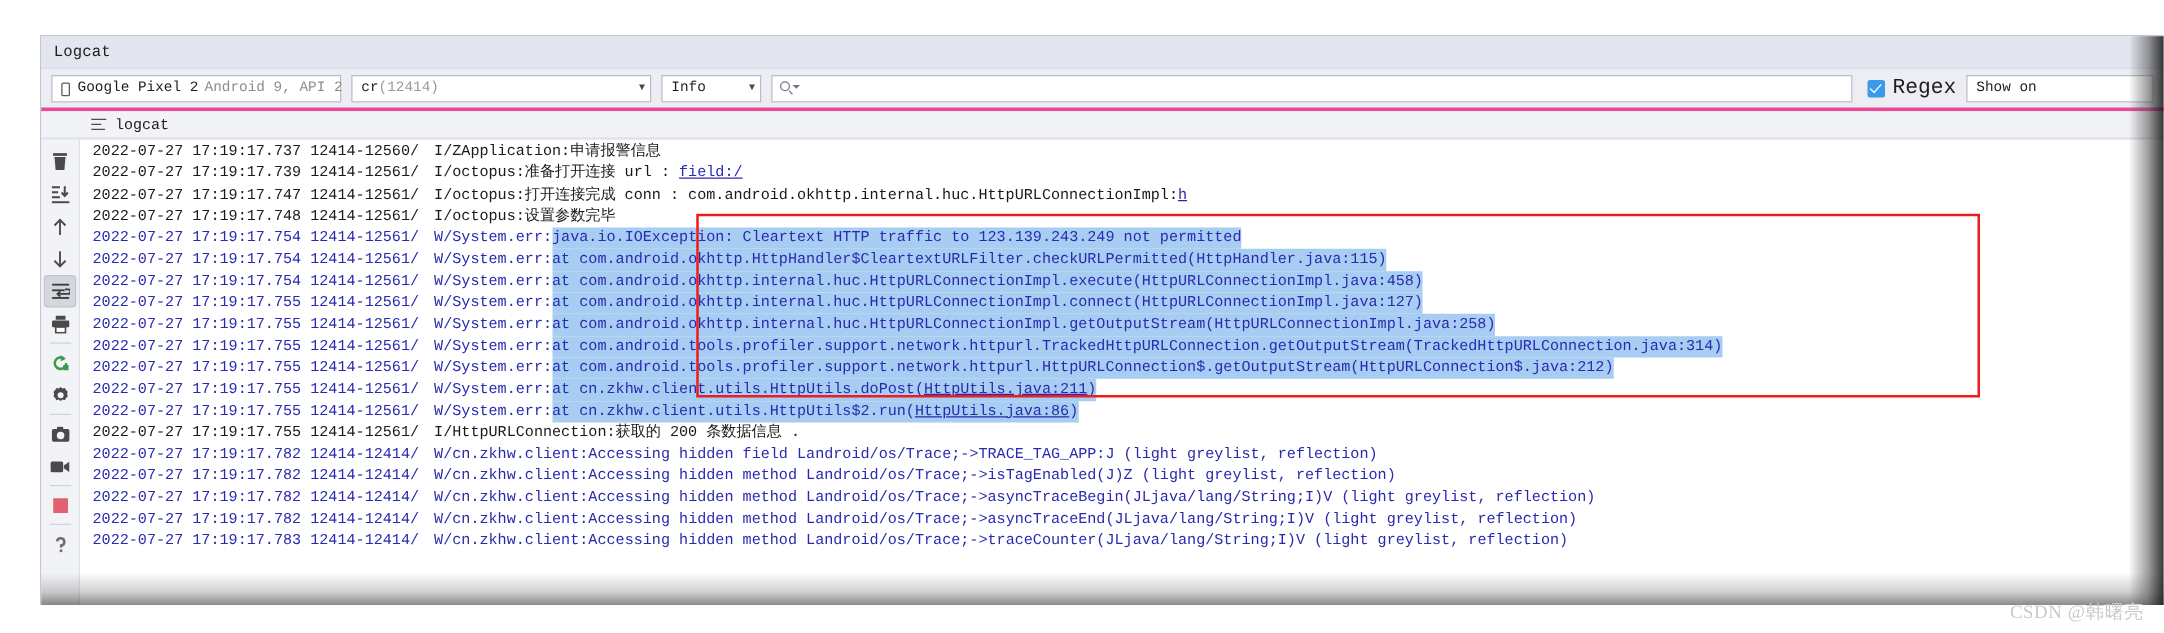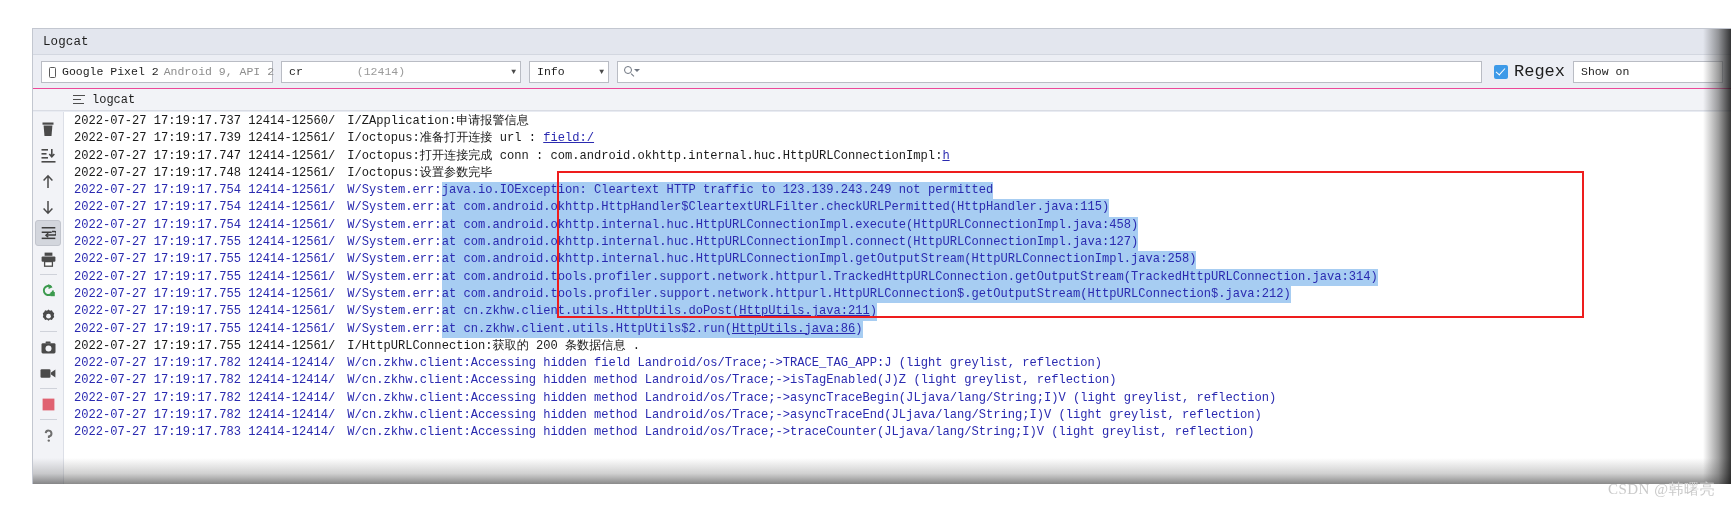--- a/index.html
+++ b/index.html
@@ -56,21 +56,21 @@
     letter-spacing: .1px;
   }
 
   
   .toolbar {
     height: 34px;
     background: #eceef4;
     display: flex; align-items: center;
     padding: 0 8px;
     gap: 8px;
-    border-bottom: 1px solid #ec4899;
+    border-bottom: 3px solid #ec4899;
   }
   .combo {
     height: 22px;
     background: #ffffff;
     border: 1px solid #b9bcc4;
     display: flex; align-items: center;
     font-family: "Liberation Mono", monospace;
     font-size: 11.5px;
     color: #1d1d1d;
     padding: 0 4px 0 7px;
@@ -92,21 +92,21 @@
     border-radius: 1.5px;
     margin-right: 6px;
     position: relative; top: 1px;
     flex: none;
   }
   .dev-name { color: #1d1d1d; }
   .dev-api { color: #8d8d8d; margin-left: 5px; }
 
   .combo-process { width: 240px; }
   .combo-process .proc-name { color: #1d1d1d; }
-  .combo-process .proc-pid { color: #9a9a9a; margin-left: 54px; }
+  .combo-process .proc-pid { color: #9a9a9a; }
 
   .combo-level { width: 80px; }
 
   .searchbox {
     flex: 1 1 auto;
     height: 22px;
     background: #ffffff;
     border: 1px solid #b9bcc4;
     display: flex; align-items: center;
     padding: 0 6px;

